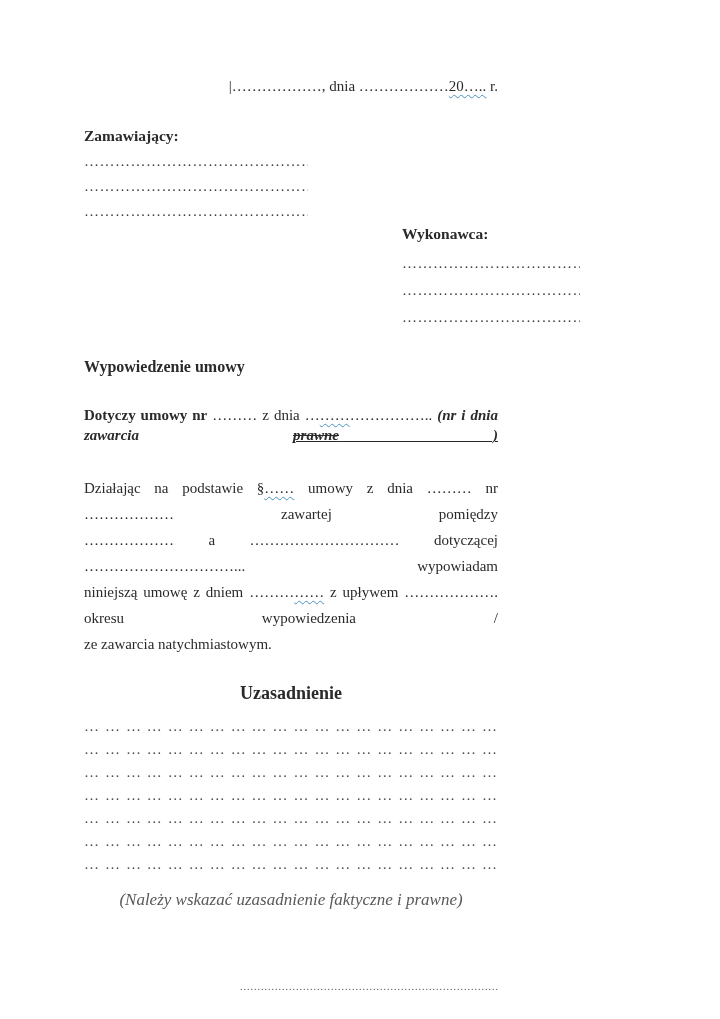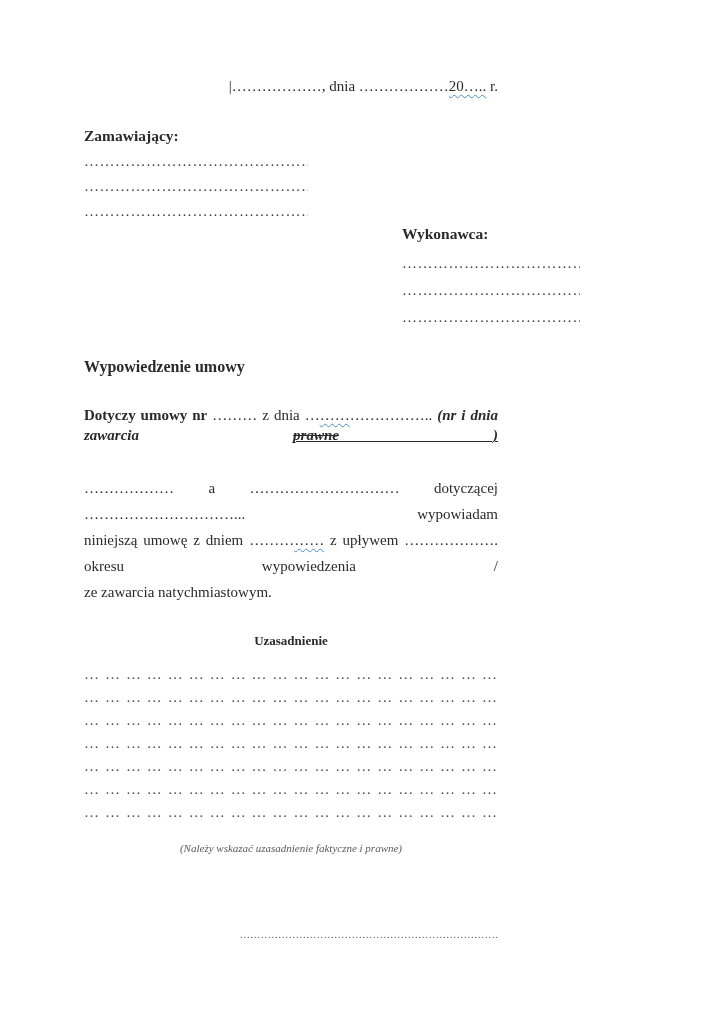--- a/index.html
+++ b/index.html
@@ -39,31 +39,31 @@
   .subject-line{
     margin-top:28px;line-height:20px;
     text-align:justify;text-align-last:justify;
   }
   .note-it{font-style:italic;font-weight:bold;}
   .struck{text-decoration-line:underline line-through;text-decoration-thickness:1px;}
   .und{text-decoration-line:underline;text-decoration-thickness:1px;}
   .body-par{margin-top:30px;}
   .jline{line-height:26px;text-align:justify;text-align-last:justify;}
   .jline.last{text-align-last:left;}
-  .uzas-heading{margin-top:26px;text-align:center;font-weight:bold;font-size:13px;line-height:20px;}
+  .uzas-heading{margin-top:26px;text-align:center;font-weight:bold;font-size:18px;line-height:20px;}
   .uzas-lines{margin-top:12px;}
   .uzas-lines .dotline{
     width:100%;line-height:23px;color:#4d4d4d;
     letter-spacing:1px;
     text-align:justify;text-align-last:justify;
     white-space:normal;overflow:hidden;height:23px;
   }
   .hint-note{
     margin-top:14px;text-align:center;font-style:italic;
-    color:#595959;font-size:11px;line-height:20px;
+    color:#595959;font-size:17px;line-height:20px;
   }
   .sig-block{margin-top:72px;margin-left:auto;width:258px;text-align:center;}
   .sig-dots{
     font-size:10px;line-height:10px;letter-spacing:1px;
     color:#4d4d4d;white-space:nowrap;overflow:hidden;width:258px;
   }
   .sig-label{font-size:12.5px;color:#424242;margin-top:2px;line-height:16px;}
 </style>
 </head>
 <body>
@@ -86,20 +86,21 @@
       <div class="dotline">……………………………………………………</div>
       <div class="dotline">……………………………………………………</div>
     </div>
   </div>
 
   <div class="doc-title">Wypowiedzenie umowy</div>
 
   <div class="subject-line"><span class="bold">Dotyczy umowy nr</span><span> ……… z dnia …</span><span class="wavy">……</span><span>…………….. </span><span class="note-it">(nr i dnia zawarcia </span><span class="note-it struck">prawne</span><span class="note-it und"> )</span></div>
 
   <div class="body-par">
+    <div class="jline"><span>Działając na podstawie §</span><span class="wavy">……</span><span> umowy z dnia ……… nr ……………… zawartej pomiędzy</span></div>
     <div class="jline">……………… a ………………………… dotyczącej …………………………... wypowiadam</div>
     <div class="jline"><span>niniejszą umowę z dniem ………</span><span class="wavy">……</span><span> z upływem ………………. okresu wypowiedzenia /</span></div>
     <div class="jline last">ze zawarcia natychmiastowym.</div>
   </div>
 
   <div class="uzas-heading">Uzasadnienie</div>
 
   <div class="uzas-lines">
     <div class="dotline">… … … … … … … … … … … … … … … … … … … … … … … … … … … … … …</div>
     <div class="dotline">… … … … … … … … … … … … … … … … … … … … … … … … … … … … … …</div>

